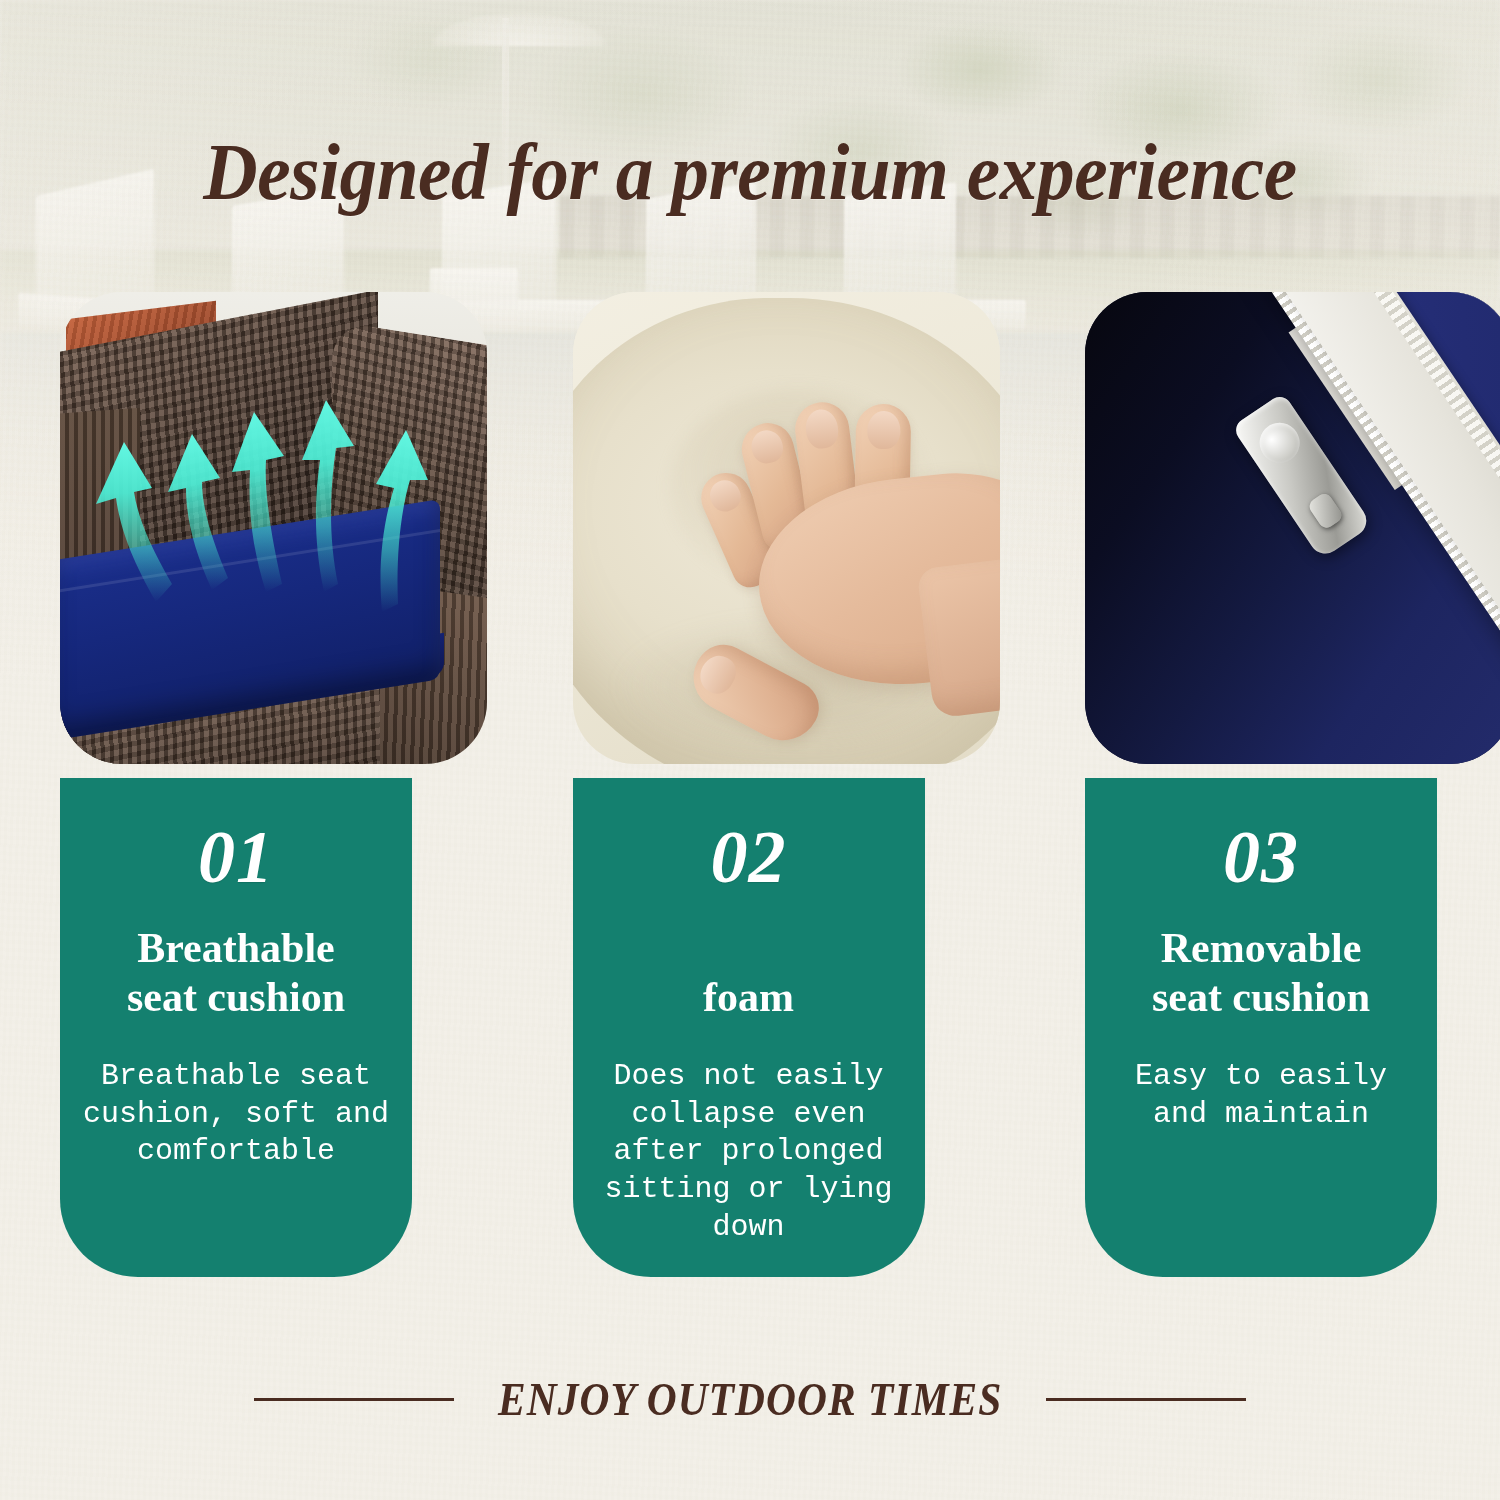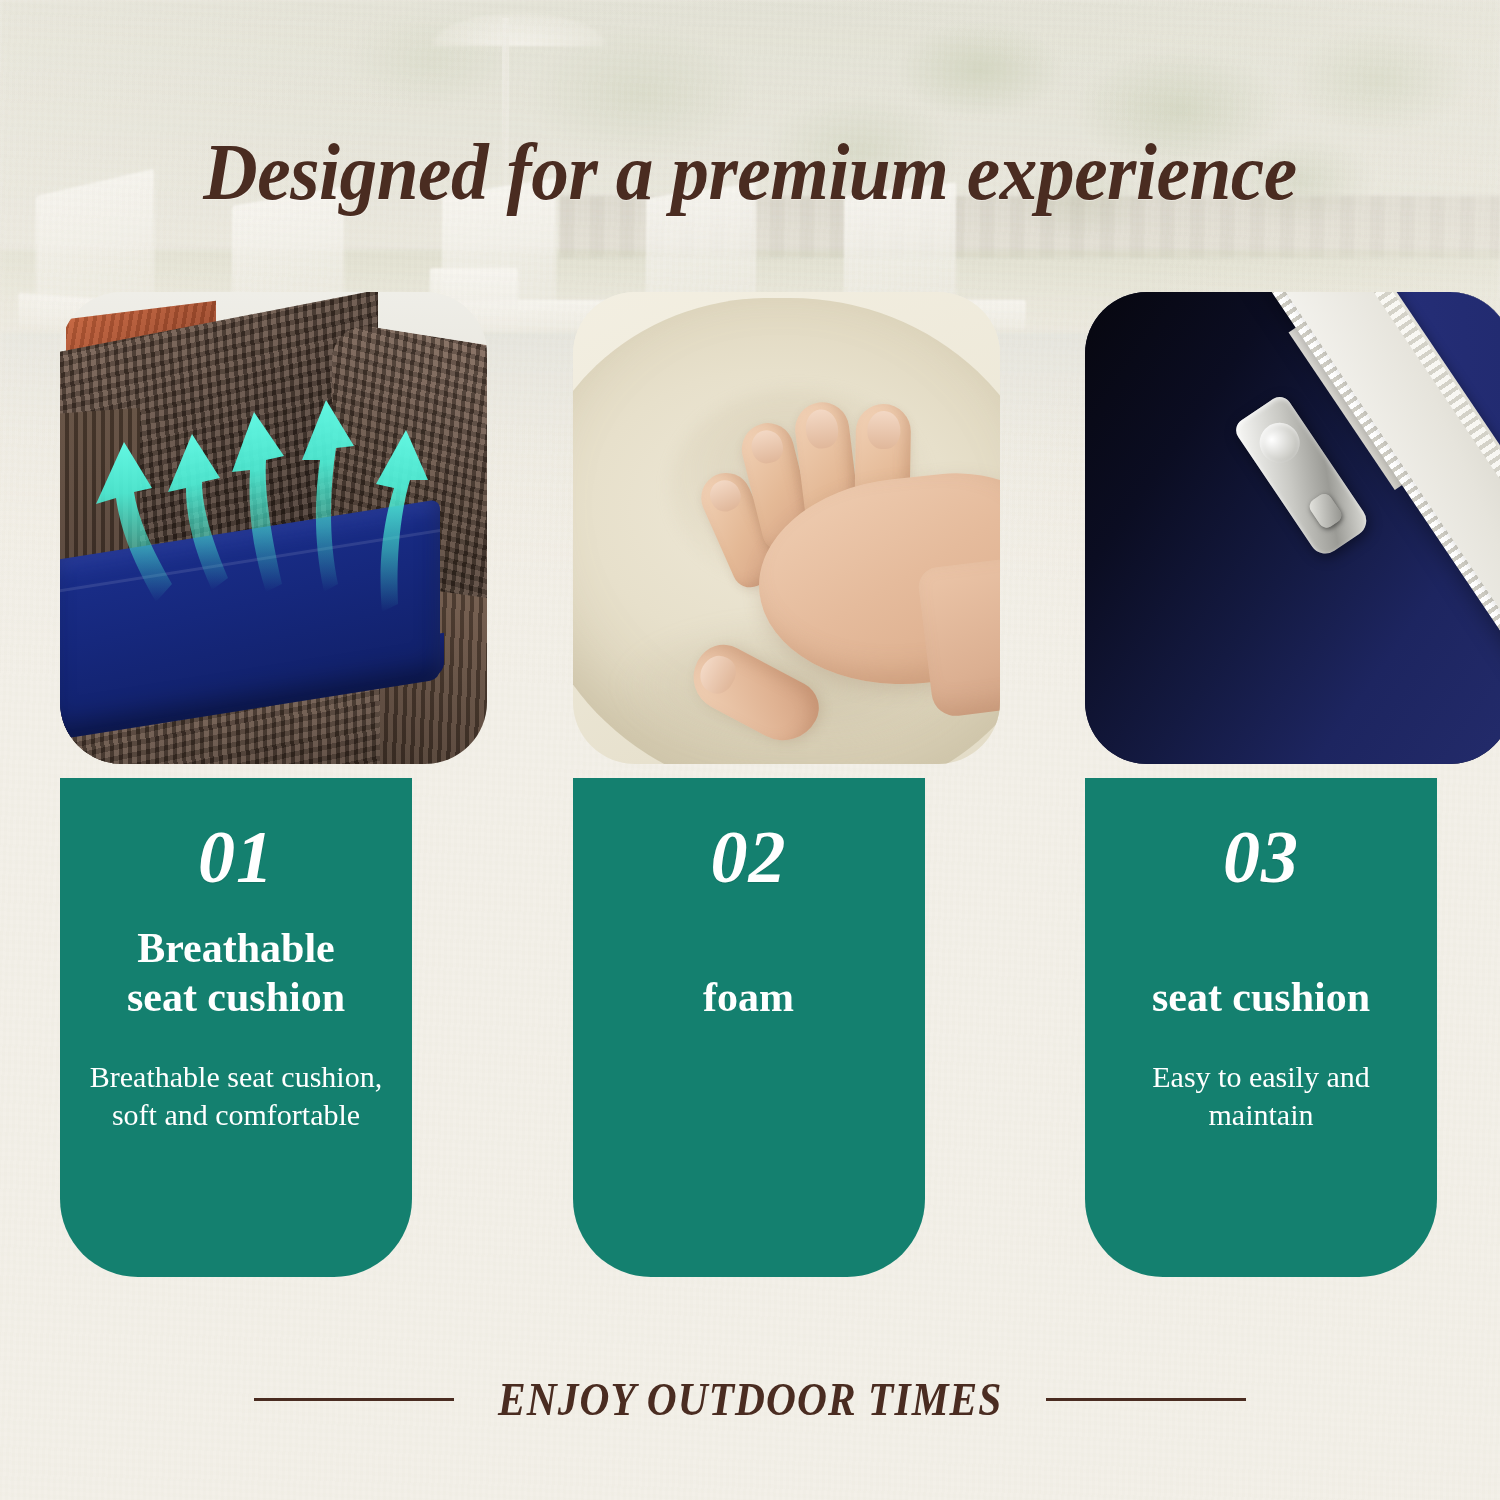--- a/index.html
+++ b/index.html
@@ -157,21 +157,21 @@
     text-shadow:0 1px 1px rgba(0,0,0,.12);
   }
   .ctitle{
     font-family:"Liberation Serif", serif;
     font-weight:700;
     font-size:42px; line-height:1.16;
     margin-bottom:36px;
     max-width:380px;
   }
   .cdesc{
-    font-family:Liberation Serif, serif;
+    font-family:Liberation Mono, monospace;
     font-weight:400;
     font-size:30px; line-height:1.26;
     max-width:392px;
   }
 
   
   .ph1{ background:#efece4; }
   .w-wall{
     position:absolute; left:0; top:0; width:427px; height:120px;
     background:linear-gradient(180deg,#efeee8,#e7e5dd);
@@ -488,20 +488,21 @@
           <div class="wrist"></div>
         </div>
       </div>
       <div class="card-gap"></div>
       <div class="panel">
         <div class="num">02</div>
         <div class="ctitle">
           <br>
           <span>foam</span>
         </div>
+        <div class="cdesc">Does not easily collapse even after prolonged sitting or lying down</div>
       </div>
     </div>
 
     <div class="card">
       <div class="card-photo ph3">
         <div class="z-dark"></div>
         <div class="z-wallTR"></div>
         <div class="z-panelR">
           
           
@@ -512,21 +513,21 @@
         <div class="z-teeth2"></div>
         <div class="z-slider">
           <div class="z-pullhole"></div>
           <div class="z-pullpin"></div>
         </div>
       </div>
       <div class="card-gap"></div>
       <div class="panel">
         <div class="num">03</div>
         <div class="ctitle">
-          <br>
+          <span>Removable</span><br>
           <span>seat cushion</span>
         </div>
         <div class="cdesc">Easy to easily and maintain</div>
       </div>
     </div>
 
   </div>
 
   <div class="footer">
     <div class="frule"></div>

